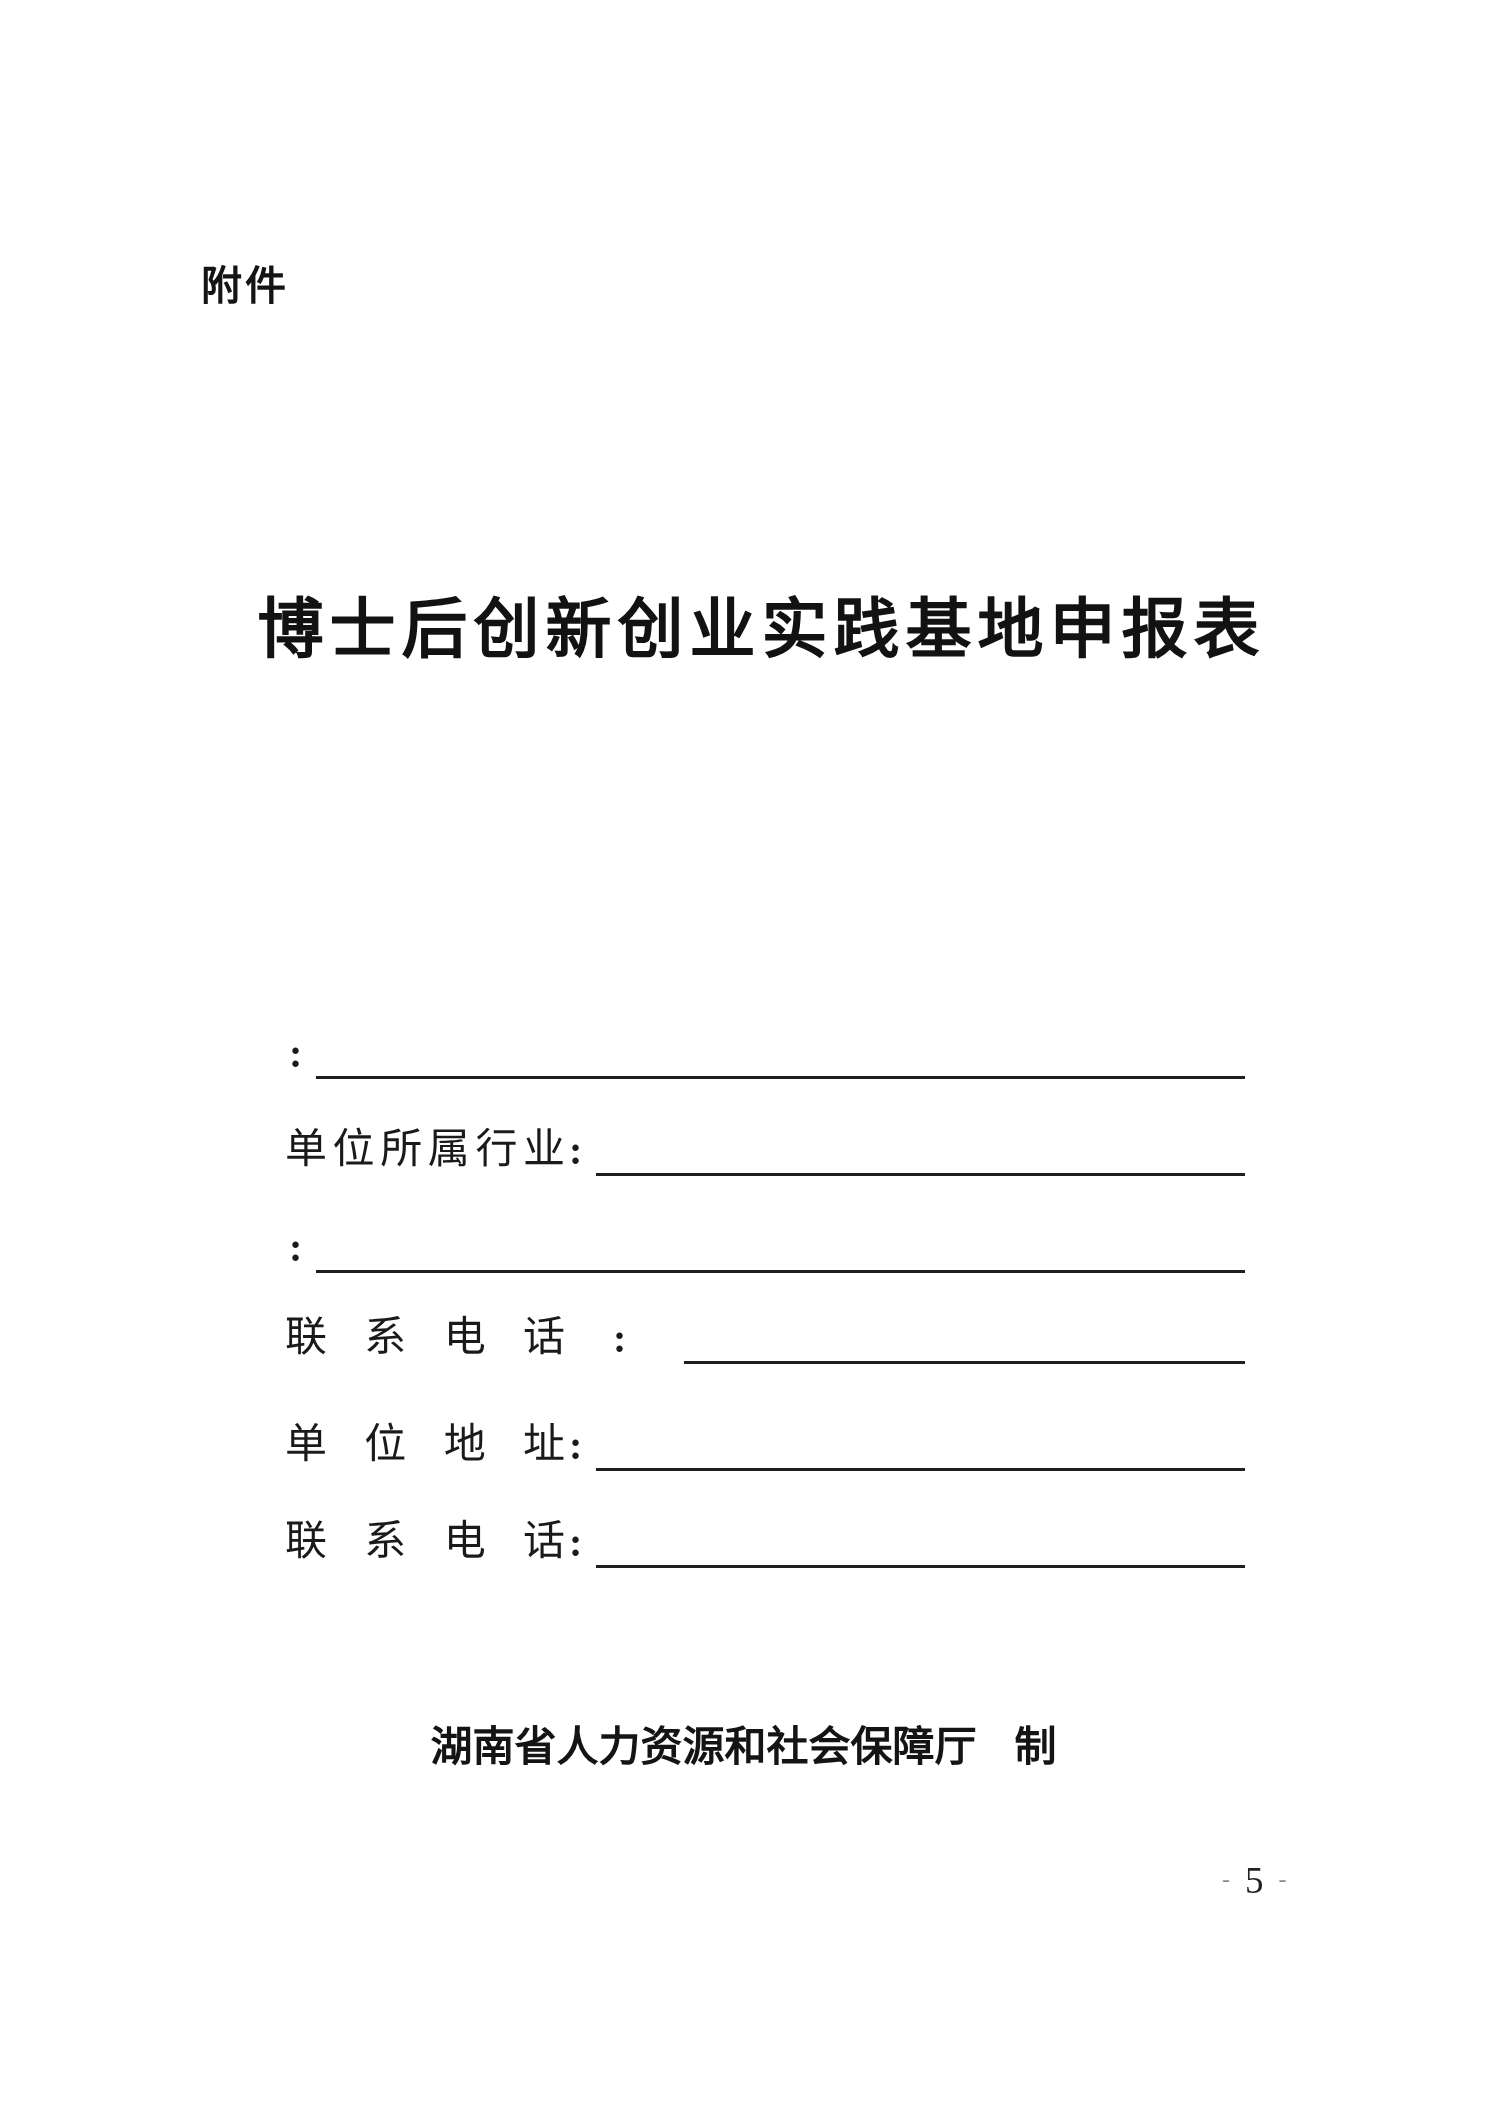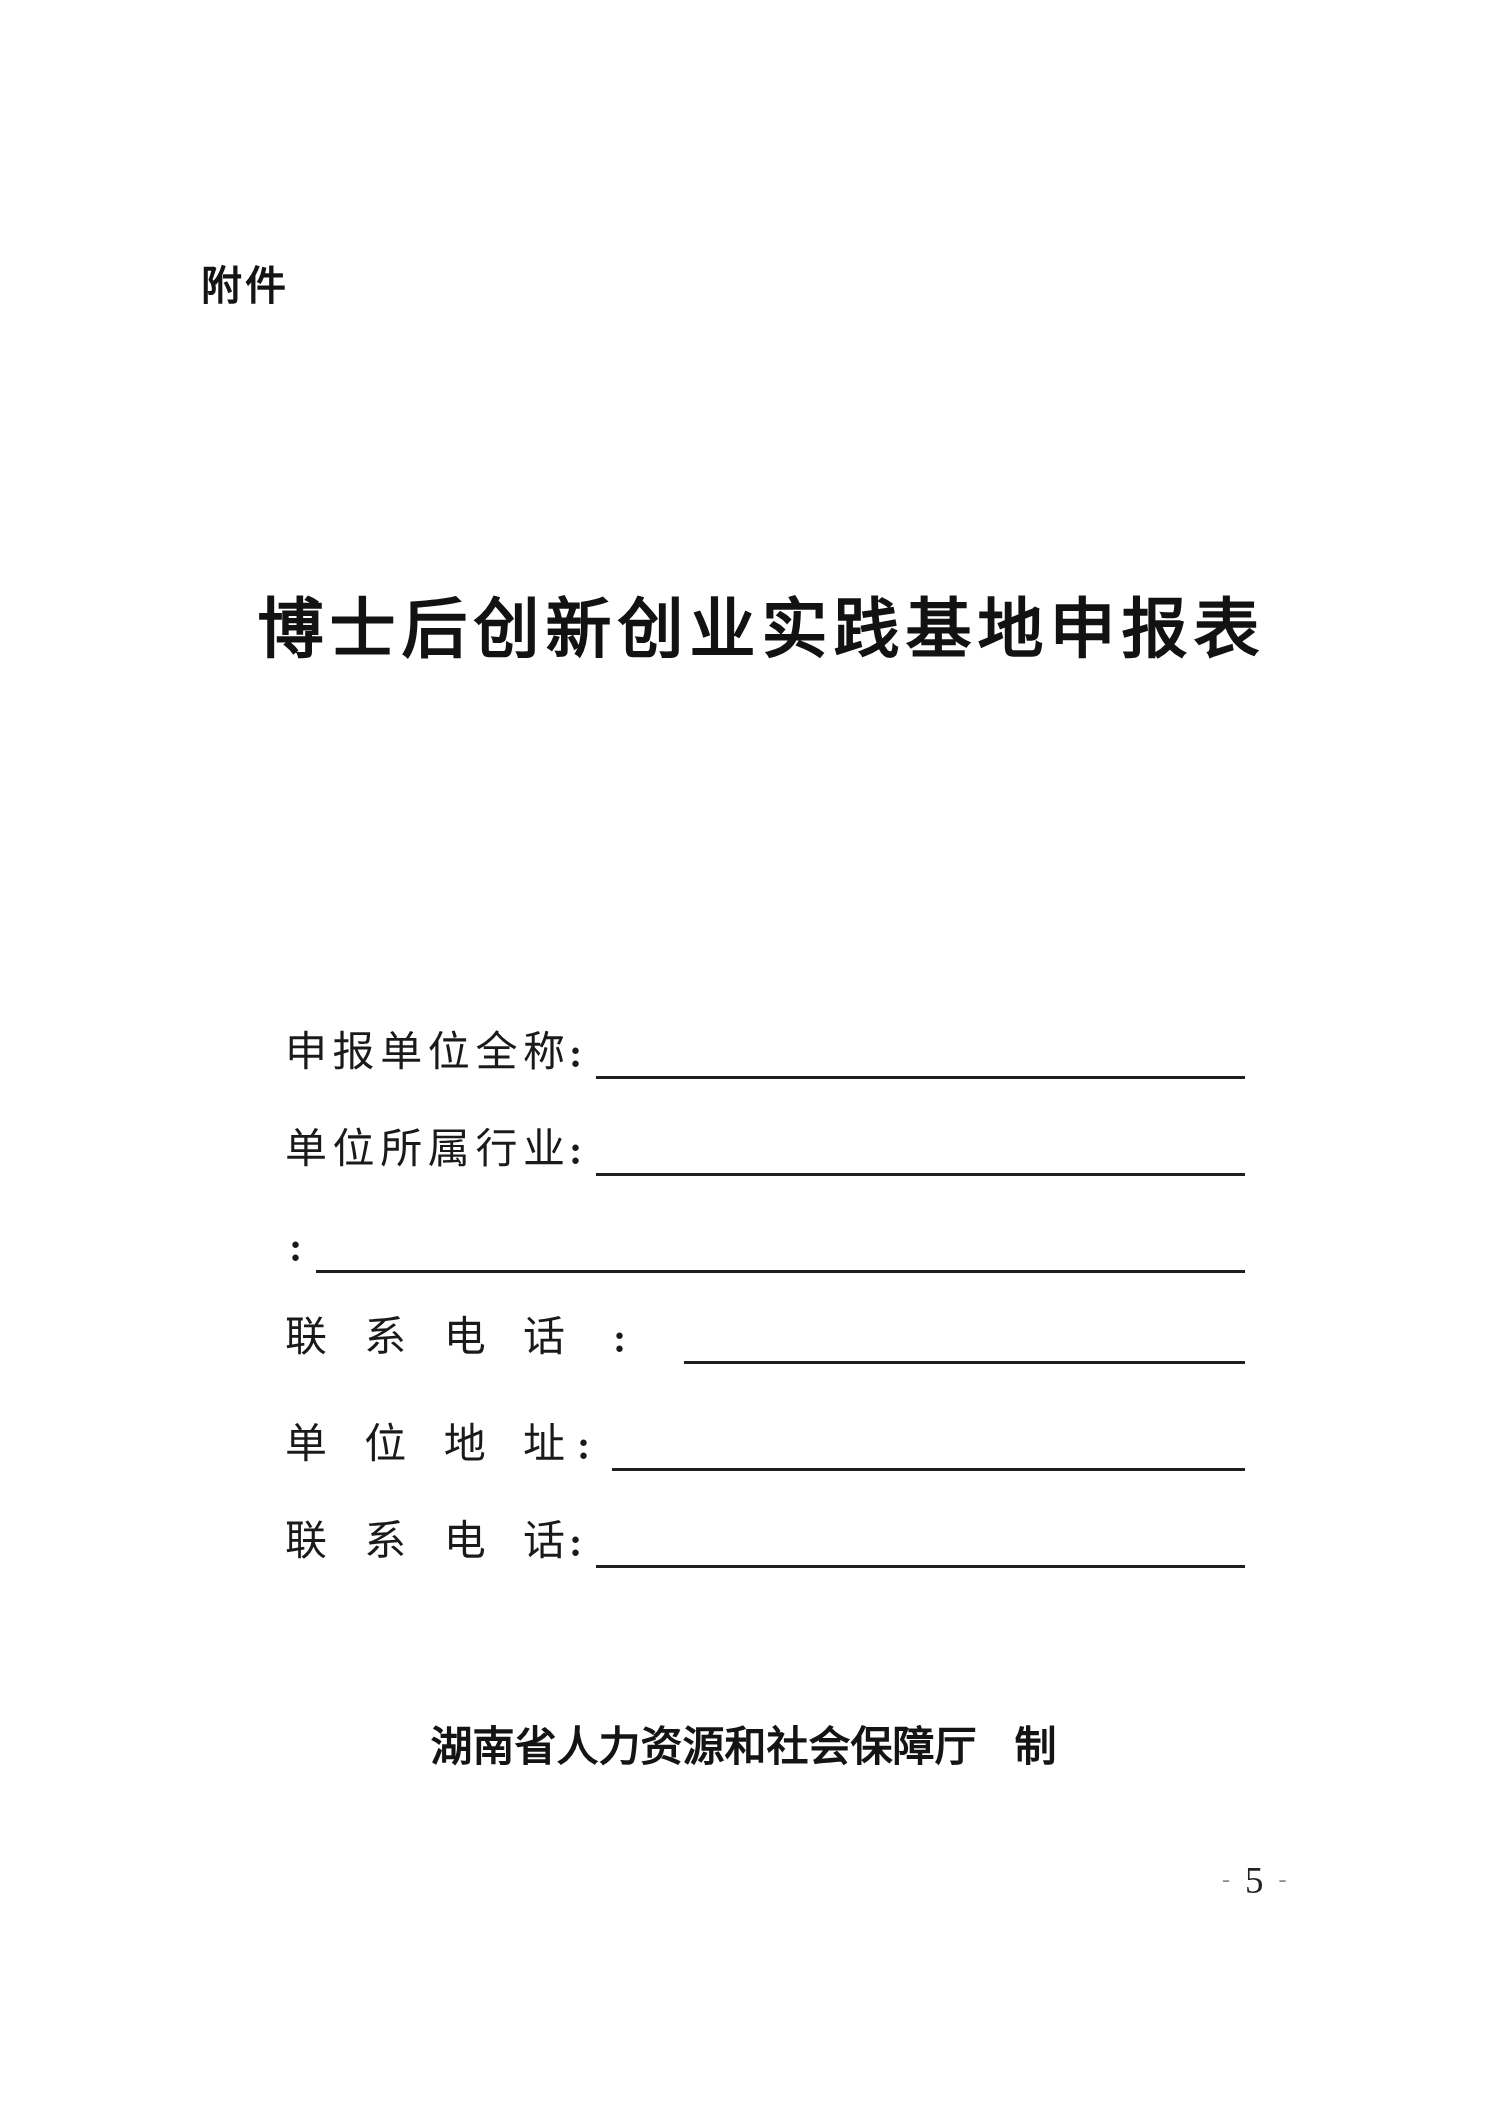--- a/index.html
+++ b/index.html
@@ -92,21 +92,21 @@
     left: 8px;
     bottom: 4px;
     font-size: 38px;
     white-space: nowrap;
   }
   
   .row-0 { top: 1025px; }
   .row-1 { top: 1122px; justify-content: center; }
   .row-2 { top: 1219px; }
   .row-3 { top: 1310px; gap: 44px; }
-  .row-4 { top: 1417px; gap: 8px; }
+  .row-4 { top: 1417px; }
   .row-5 { top: 1514px; }
 
   
   .footer-line {
     position: absolute;
     left: 0;
     right: 0;
     top: 1712px;
     text-align: center;
     font-family: "Liberation Sans", "DejaVu Sans", sans-serif;
@@ -145,21 +145,20 @@
 
 <div class="page">
 
   <div class="attachment">附件</div>
 
   <h1 class="doc-title">博士后创新创业实践基地申报表</h1>
 
   <div class="form-area">
 
     <div class="field-row row-0">
-      <span class="label">申报单位全称</span>
       <span class="colon">:</span>
       <span class="fill">
         <span class="value"></span>
       </span>
     </div>
 
     <div class="field-row row-1">
       <span class="label">单位所属行业</span>
       <span class="colon">:</span>
       <span class="fill">

